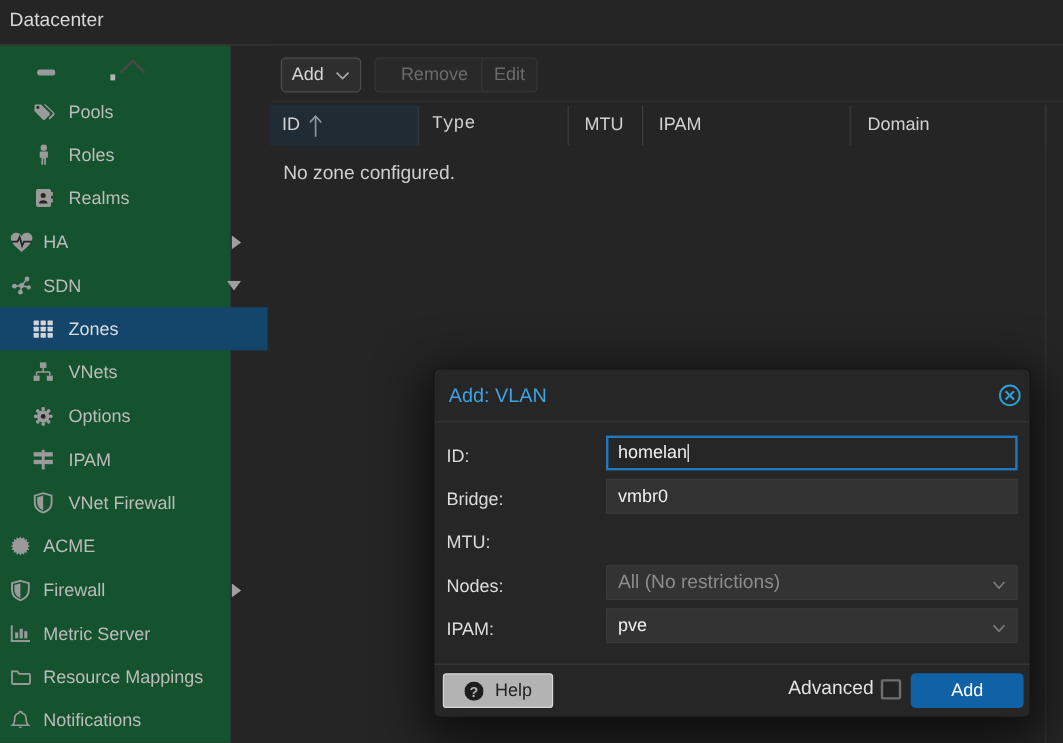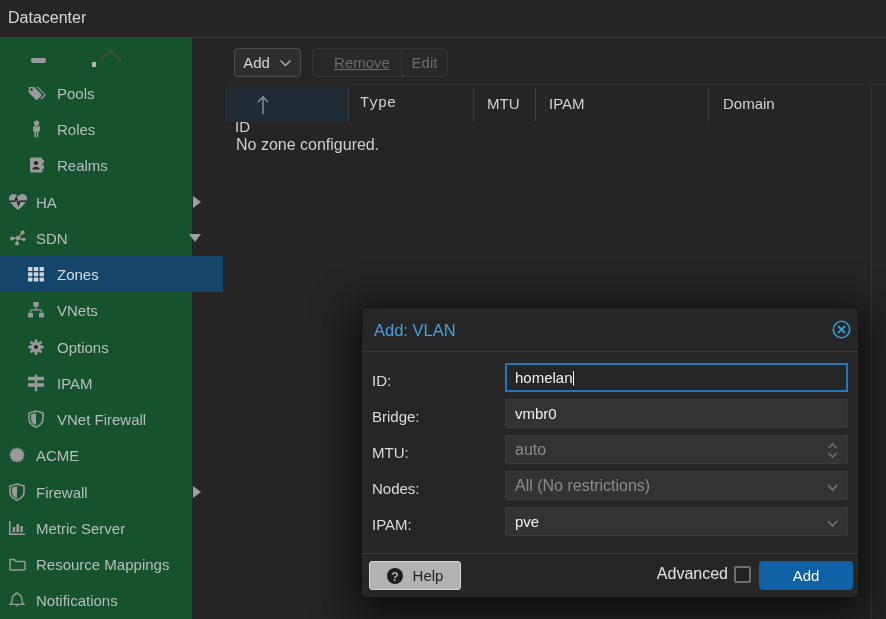--- a/index.html
+++ b/index.html
@@ -236,27 +236,27 @@
         <span class="tx">Notifications</span>
       </div>
   </div>
 
   <div class="abs" id="toolbar">
     <div class="btn btn-en" style="left:9px;width:67px;">Add
       <svg style="margin-left:9px;" width="13" height="8" viewBox="0 0 13 8">
           <polyline points="1.5,1.5 6.5,6.5 11.5,1.5" fill="none" stroke="#a8a8a8" stroke-width="1.5"></polyline>
         </svg>
     </div>
-    <div class="btn btn-dis" style="left:87px;width:100px;text-decoration:underline;">Remove</div>
+    <div class="btn btn-dis" style="left:87px;width:100px;">Remove</div>
     <div class="btn btn-dis" style="left:176px;width:47px;">Edit</div>
   </div>
 
   <div class="abs" id="ghead">
     <div id="sortcell"></div>
-    <div class="hcell" style="left:0;margin-top:23px;">ID</div>
+    <div class="hcell" style="left:0;">ID</div>
     <svg class="abs" style="left:32px;top:8px;" width="12" height="20" viewBox="0 0 12 20">
       <line x1="6" y1="1.8" x2="6" y2="19" stroke="#8e969c" stroke-width="1.4"></line>
       <polyline points="1.3,7 6,1.8 10.7,7" fill="none" stroke="#8e969c" stroke-width="1.4"></polyline>
     </svg>
     <div class="hcell" style="left:123px;padding-left:12px;font-family:Liberation Mono, monospace;">Type</div>
     <div class="hcell" style="left:248px;padding-left:14px;">MTU</div>
     <div class="hcell" style="left:310px;padding-left:14px;">IPAM</div>
     <div class="hcell" style="left:483px;padding-left:15px;">Domain</div>
     <div class="hsep" style="left:123px;"></div>
     <div class="hsep" style="left:248px;"></div>
@@ -279,26 +279,20 @@
     <div class="frow" style="top:55px;">
       <span class="flabel">ID:</span>
       <div class="ffield" id="idfield">homelan<span class="caret"></span></div>
     </div>
     <div class="frow" style="top:91px;">
       <span class="flabel">Bridge:</span>
       <div class="ffield">vmbr0</div>
     </div>
     <div class="frow" style="top:127px;">
       <span class="flabel">MTU:</span>
-      <div class="ffield fplace">auto
-        <svg class="abs" style="right:9px;top:6px;" width="11" height="17" viewBox="0 0 11 17">
-          <polyline points="1.5,6 5.5,2 9.5,6" fill="none" stroke="#767676" stroke-width="1.3"></polyline>
-          <polyline points="1.5,11 5.5,15 9.5,11" fill="none" stroke="#767676" stroke-width="1.3"></polyline>
-        </svg>
-      </div>
     </div>
     <div class="frow" style="top:163px;">
       <span class="flabel">Nodes:</span>
       <div class="ffield fplace">All (No restrictions)
         <svg class="abs" style="right:9px;top:12px;" width="11" height="7" viewBox="0 0 11 7">
           <polyline points="1,1 5.5,6 10,1" fill="none" stroke="#7d7d7d" stroke-width="1.4"></polyline>
         </svg>
       </div>
     </div>
     <div class="frow" style="top:199px;">

